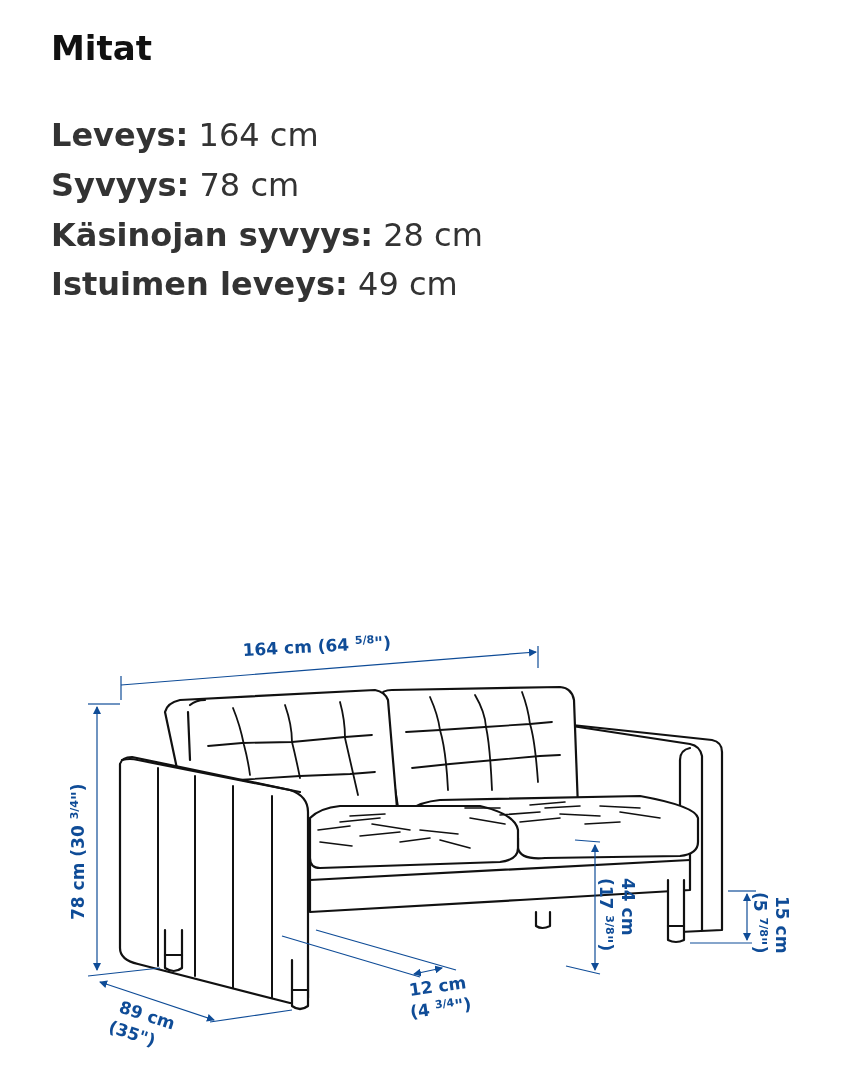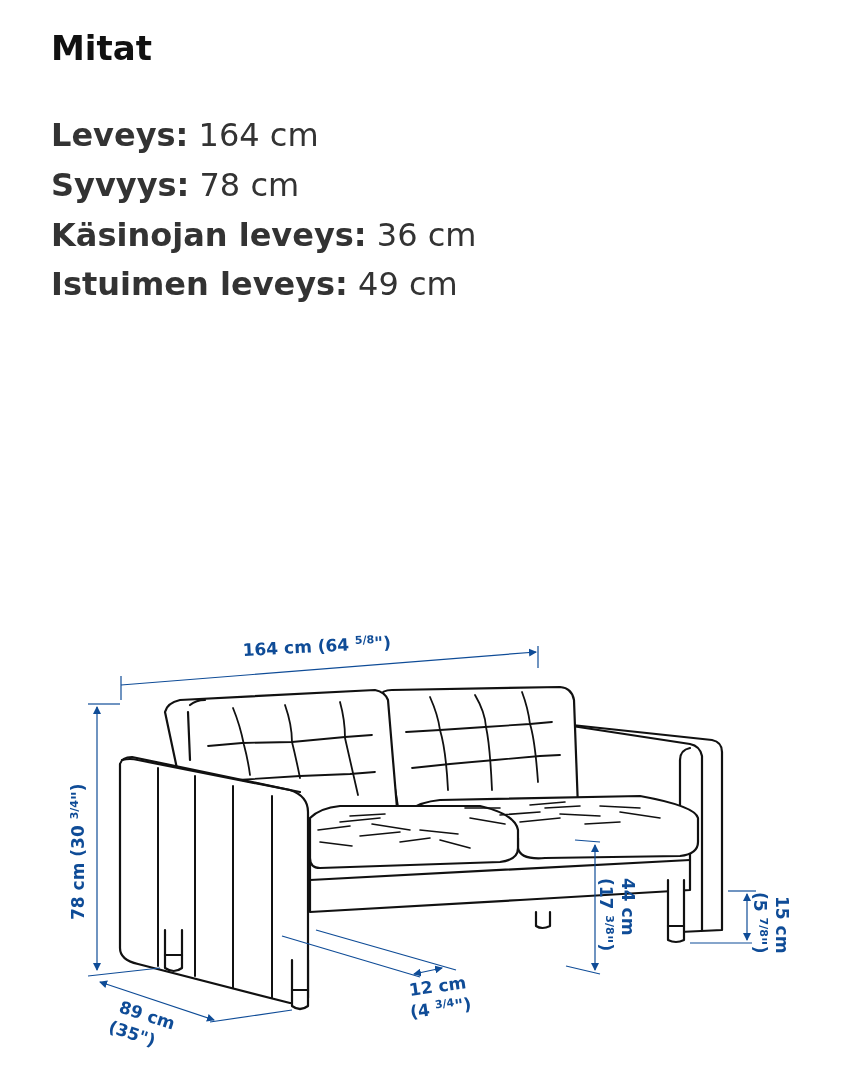--- a/index.html
+++ b/index.html
@@ -14,21 +14,21 @@
   .dim-frac { font-family: "DejaVu Sans", sans-serif; font-weight: bold; fill: #0f4c97; font-size: 11px; }
 </style>
 </head>
 <body>
 
 <h1 class="title">Mitat</h1>
 
 <ul class="specs">
   <li class="spec"><span class="label">Leveys:</span> <span class="value">164 cm</span></li>
   <li class="spec"><span class="label">Syvyys:</span> <span class="value">78 cm</span></li>
-  <li class="spec"><span class="label">Käsinojan leveys:</span> <span class="value">36 cm</span></li>
+  <li class="spec"><span class="label">Käsinojan syvyys:</span> <span class="value">28 cm</span></li>
   <li class="spec"><span class="label">Istuimen leveys:</span> <span class="value">49 cm</span></li>
 </ul>
 
 <svg class="diagram" viewBox="0 600 860 480" width="860" height="480" xmlns="http://www.w3.org/2000/svg">
   <defs>
     <marker id="arr" markerWidth="8" markerHeight="8" refX="7" refY="4" orient="auto-start-reverse" markerUnits="userSpaceOnUse">
       <path d="M0,0 L8,4 L0,8 z" fill="#0f4c97"></path>
     </marker>
   </defs>
 

